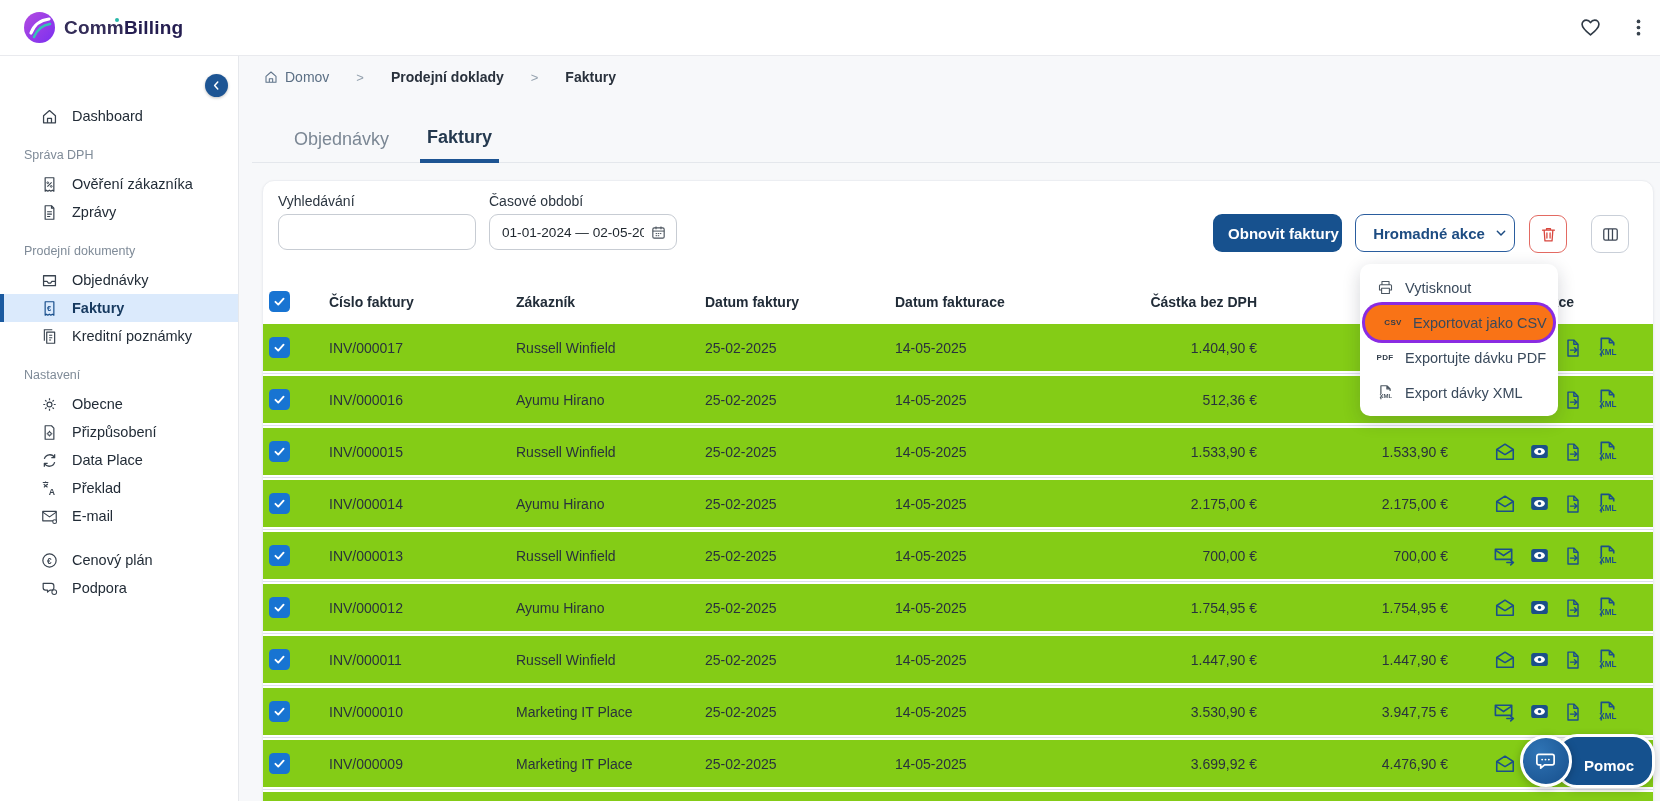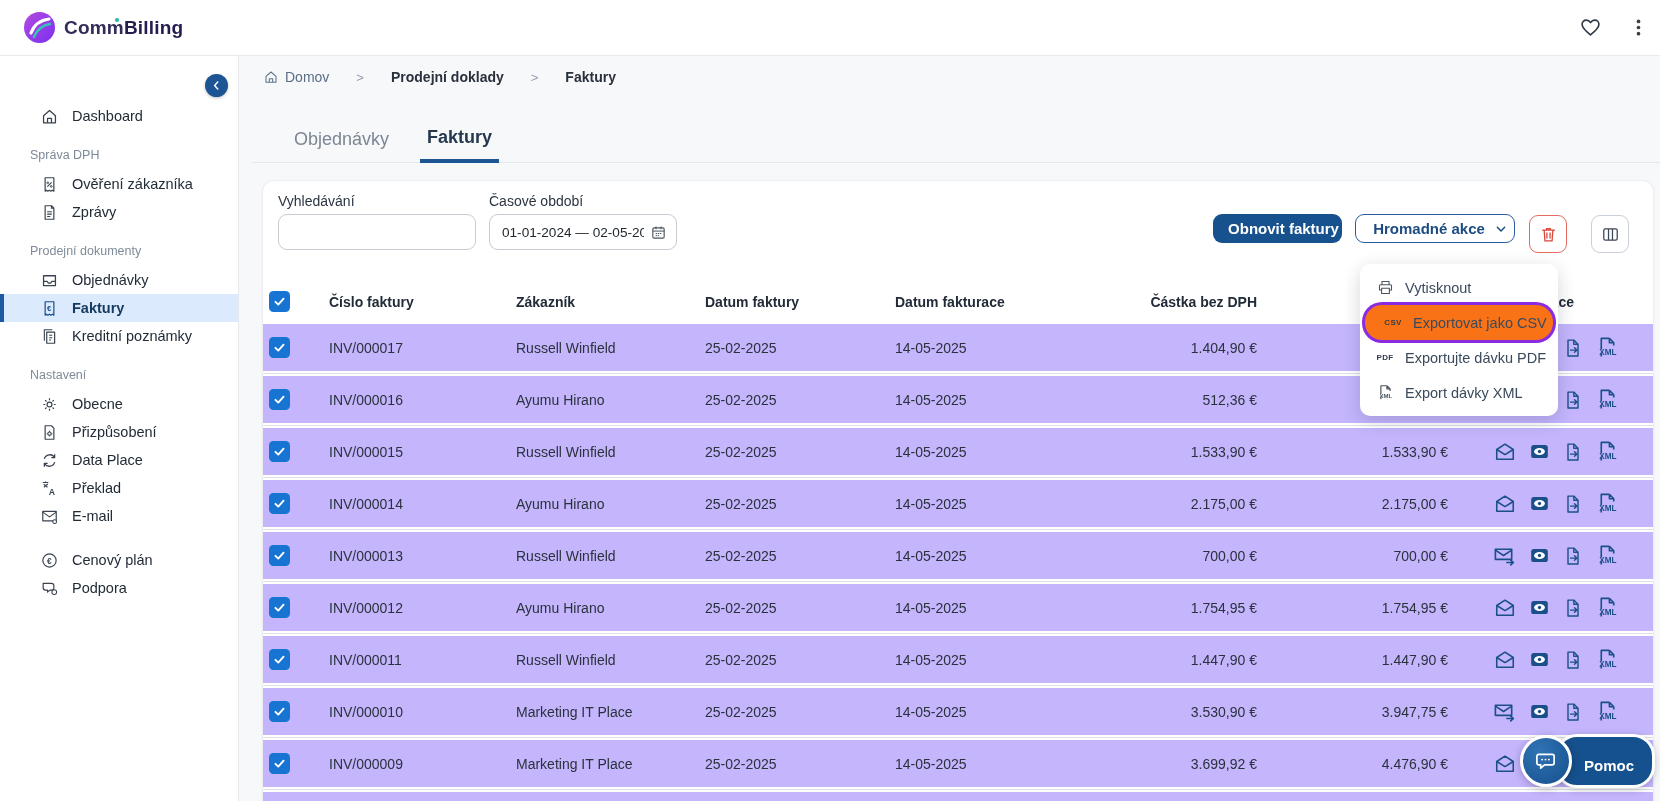--- a/index.html
+++ b/index.html
@@ -23,21 +23,21 @@
   .tb-icon{width:24px;height:24px;display:flex;align-items:center;justify-content:center;cursor:pointer;}
 
   
   .sidebar{position:absolute;top:55px;left:0;width:238px;bottom:0;background:#fff;border-right:1px solid #e6e8ec;z-index:20;}
   .collapse-btn{position:absolute;top:19px;left:205px;width:23px;height:23px;border-radius:50%;
                 background:#1d5594;display:flex;align-items:center;justify-content:center;cursor:pointer;
                 box-shadow:0 1px 3px rgba(0,0,0,.25);}
   .nav{padding-top:47px;}
   .nav-item{height:28px;display:flex;align-items:center;gap:13px;padding-left:40px;font-size:14.5px;color:#222c37;cursor:pointer;position:relative;}
   .nav-item .nic{color:#39434f;flex:0 0 auto;}
-  .nav-sec{height:18px;display:flex;align-items:center;padding-left:30px;margin-top:16px;margin-bottom:6px;
+  .nav-sec{height:18px;display:flex;align-items:center;padding-left:24px;margin-top:16px;margin-bottom:6px;
            font-size:12.5px;color:#7f8b98;}
   .nav-gap{height:16px;}
   .nav-item.active{background:#dbeafc;color:#16395f;font-weight:600;}
   .nav-item.active .nic{color:#174e8c;}
   .nav-item.active::before{content:"";position:absolute;left:0;top:0;bottom:0;width:4px;background:#1b5aa0;}
 
   
   .main{position:absolute;top:55px;left:238px;right:0;bottom:0;}
   .breadcrumb{position:absolute;top:14px;left:25px;display:flex;align-items:center;gap:27px;font-size:14px;}
   .bc-home{display:flex;align-items:center;color:#5f7389;cursor:pointer;gap:6px;}
@@ -55,34 +55,34 @@
   .filters{position:relative;height:100px;}
   .f-label{position:absolute;top:12px;font-size:14px;color:#2b3540;}
   .lab-search{left:15px;}
   .lab-period{left:226px;}
   .input{position:absolute;top:33px;height:36px;border:1px solid #c7ccd3;border-radius:9px;background:#fff;
          display:flex;align-items:center;box-sizing:border-box;}
   .in-search{left:15px;width:198px;padding-left:11px;}
   .in-search input{border:none;outline:none;flex:1;height:100%;font:14px "Liberation Sans",sans-serif;background:transparent;}
   .in-period{left:226px;width:188px;padding:0 9px 0 12px;gap:6px;cursor:pointer;}
   .in-period .pv{font-size:13.6px;color:#20282f;white-space:nowrap;overflow:hidden;flex:1;}
-  .btn{position:absolute;top:33px;height:29px;border-radius:9px;display:flex;align-items:center;justify-content:center;
+  .btn{position:absolute;top:33px;height:38px;border-radius:9px;display:flex;align-items:center;justify-content:center;
        box-sizing:border-box;cursor:pointer;font-size:15px;padding-left:12px;}
   .btn-refresh{right:311px;width:129px;background:#17518e;color:#fff;font-weight:700;}
   .btn-bulk{right:138px;width:160px;background:#fff;border:1.5px solid #2a5d9e;color:#1d4c82;font-weight:600;gap:8px;}
   .btn-sq{top:34px;width:36px;height:36px;border-radius:9px;background:#fff;display:flex;align-items:center;justify-content:center;}
   .btn-trash{right:86px;border:1.5px solid #e36a62;}
   .btn-cols{right:24px;border:1.5px solid #c9cfd8;}
 
   
   .tgrid{display:grid;grid-template-columns:66px 187px 189px 190px 190px 172px 191px 1fr;align-items:center;}
   .thead{position:absolute;top:100px;left:0;right:0;height:41px;font-size:14px;font-weight:600;color:#212c38;}
   .tbody{position:absolute;top:141px;left:0;right:0;}
   .trow{border-bottom:1px solid #dde2e9;padding:2px 0;}
-  .rbg{background:#c4b5fd;height:47px;font-size:14px;color:#29323c;}
+  .rbg{background:#84cc16;height:47px;font-size:14px;color:#29323c;}
   .cell-check{padding-left:6px;}
   .num{text-align:right;}
   .cell-actions{display:flex;align-items:center;justify-content:flex-end;gap:13px;padding-right:34px;}
   .head-akce{text-align:right;padding-right:79px;}
   .mail-slot{width:23px;height:23px;display:flex;align-items:center;justify-content:center;}
   .acticon{color:#1b4f8a;cursor:pointer;}
   .cb{width:21px;height:21px;border-radius:4.5px;background:#1874d2;display:flex;align-items:center;justify-content:center;cursor:pointer;}
 
   
   .dropdown{position:absolute;left:1360px;top:264px;width:198px;background:#fff;border-radius:10px;z-index:40;

